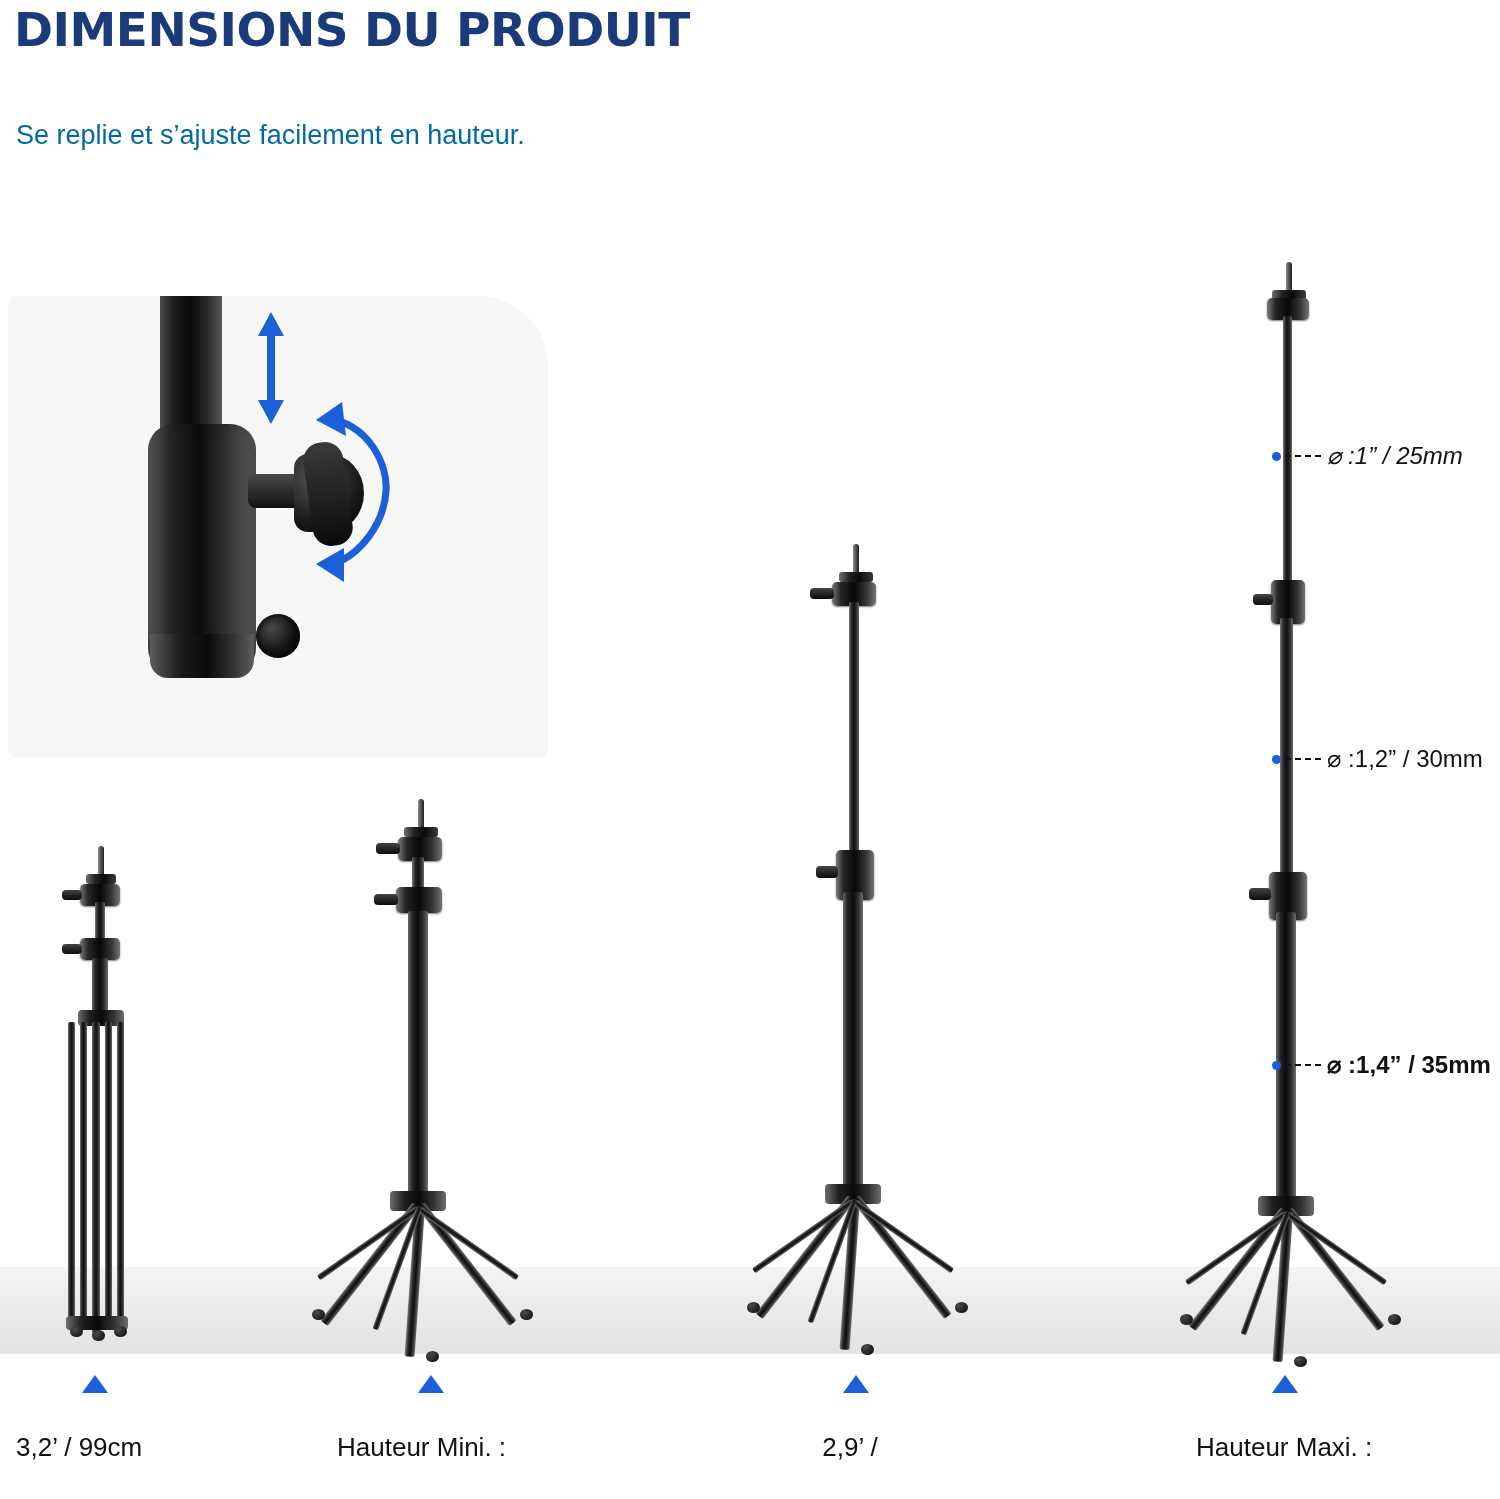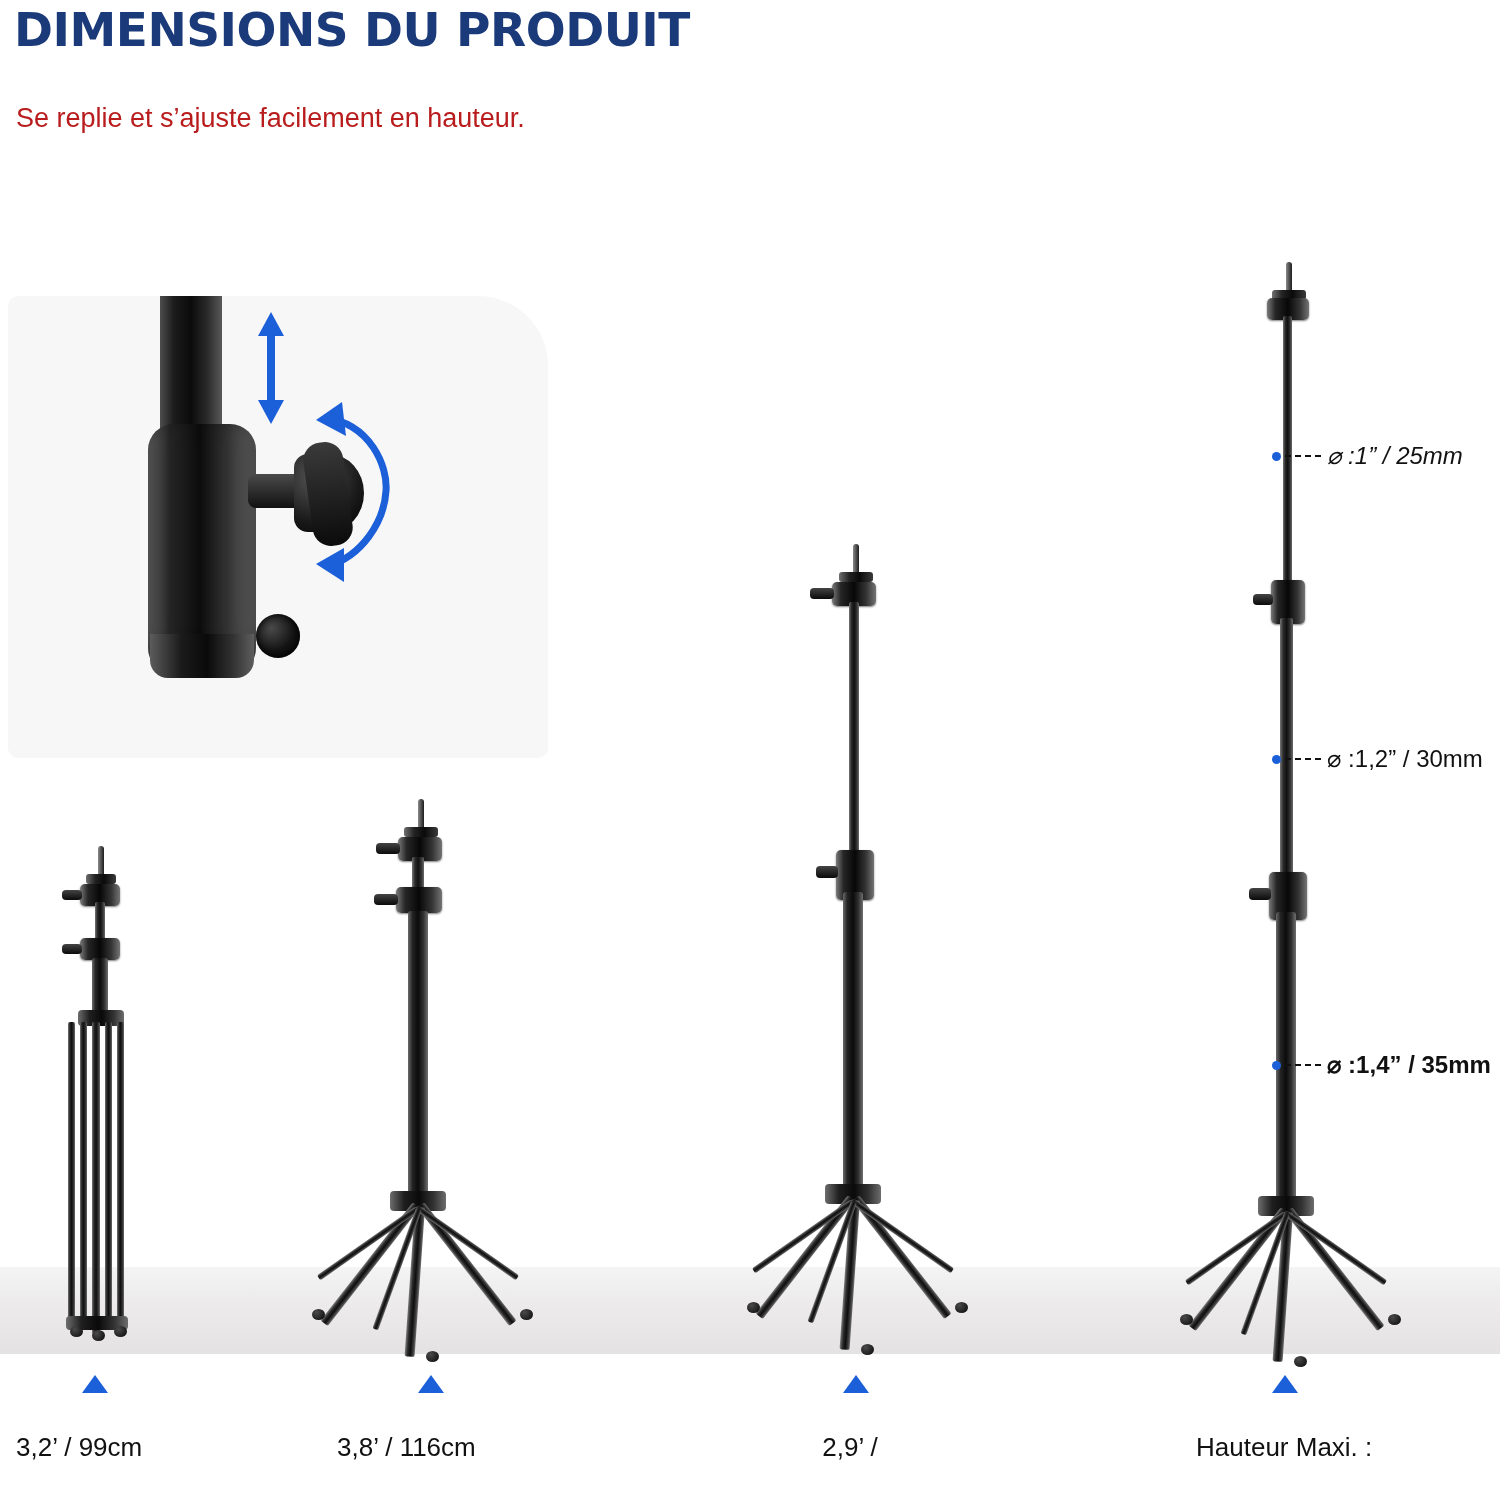--- a/index.html
+++ b/index.html
@@ -24,23 +24,23 @@
     font-size: 47px;
     font-weight: bold;
     letter-spacing: -0.5px;
     color: #1b3a7a;
     font-family: "DejaVu Sans", sans-serif;
     white-space: nowrap;
   }
   #page-subtitle {
     position: absolute;
     left: 16px;
-    top: 103px;
+    top: 120px;
     font-size: 27px;
-    color: #b91c1c;
+    color: #0369a1;
     white-space: nowrap;
   }
 
   
   #ground {
     position: absolute;
     left: 0;
     top: 1267px;
     width: 1500px;
     height: 87px;
@@ -365,20 +365,21 @@
   <span class="ctext">⌀ :1,4” / 35mm</span>
 </div>
 
 <div class="marker" style="left:82px; top:1375px;"></div>
 <div class="caption" style="left:16px; top:1400px; width:300px;">
   <div>3,2’ / 99cm</div>
 </div>
 
 <div class="marker" style="left:418px; top:1375px;"></div>
 <div class="caption" style="left:337px; top:1400px; width:320px;">
+  <div>Hauteur Mini. :</div>
   <div>3,8’ / 116cm</div>
 </div>
 
 <div class="marker" style="left:843px; top:1375px;"></div>
 <div class="caption center" style="left:760px; top:1400px; width:180px;">
   <div>2,9’ /</div>
   <div>186,5cm</div>
 </div>
 
 <div class="marker" style="left:1272px; top:1375px;"></div>

